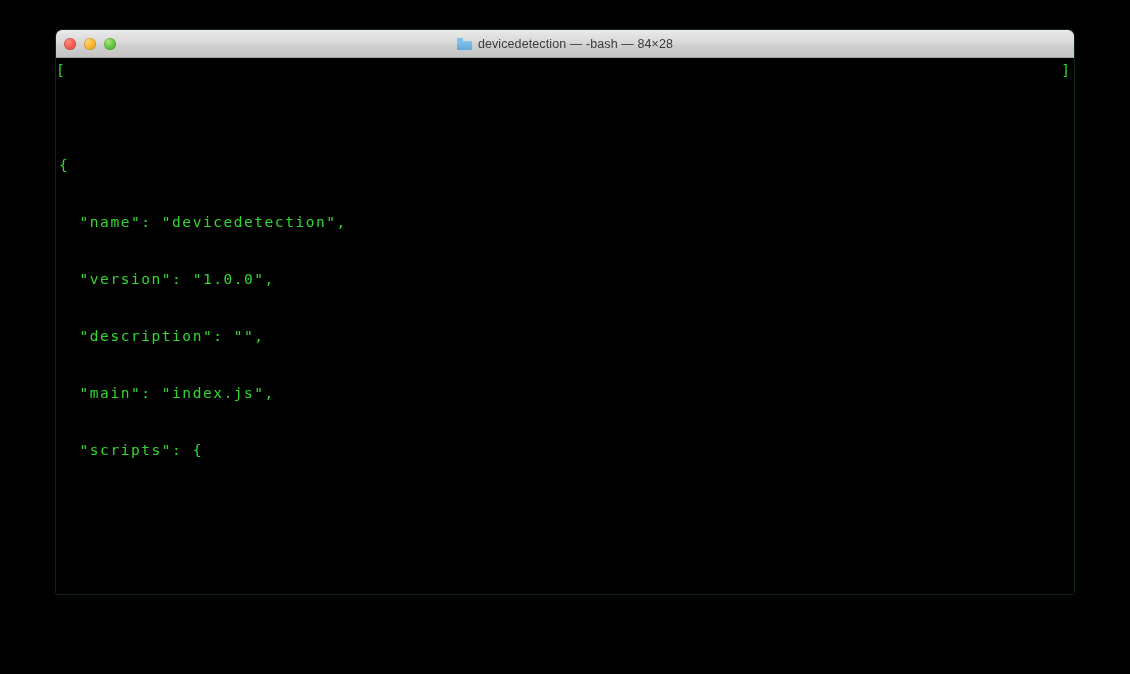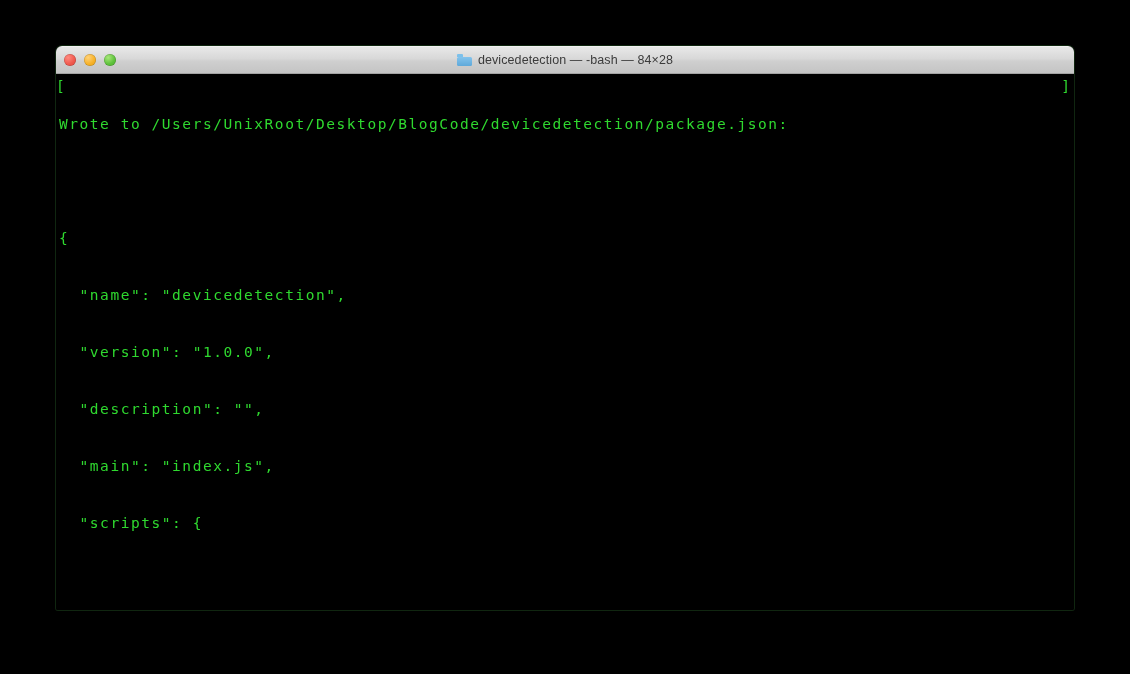--- a/index.html
+++ b/index.html
@@ -9,21 +9,21 @@
     width: 1130px;
     height: 674px;
     overflow: hidden;
   }
   body {
     font-family: "Liberation Sans", sans-serif;
   }
 
   #desktop {
     position: absolute;
-    left: 0; top: 16px;
+    left: 0; top: 0;
     width: 1130px;
     height: 578px;
     background: #000000;
   }
 
   
   #terminal-window {
     position: absolute;
     left: 56px;
     top: 30px;
@@ -167,21 +167,20 @@
         <span>devicedetection — -bash — 84×28</span>
       </div>
 
     </div>
 
     <div id="screen">
       <span class="bracket-left">[</span>
       <span class="bracket-right">]</span>
 
       <div id="term-text">
-        <div class="term-line">Wrote to /Users/UnixRoot/Desktop/BlogCode/devicedetection/package.json:</div>
         <div class="term-line"></div>
         <div class="term-line">{</div>
         <div class="term-line">  "name": "devicedetection",</div>
         <div class="term-line">  "version": "1.0.0",</div>
         <div class="term-line">  "description": "",</div>
         <div class="term-line">  "main": "index.js",</div>
         <div class="term-line">  "scripts": {</div>
         
         
         

